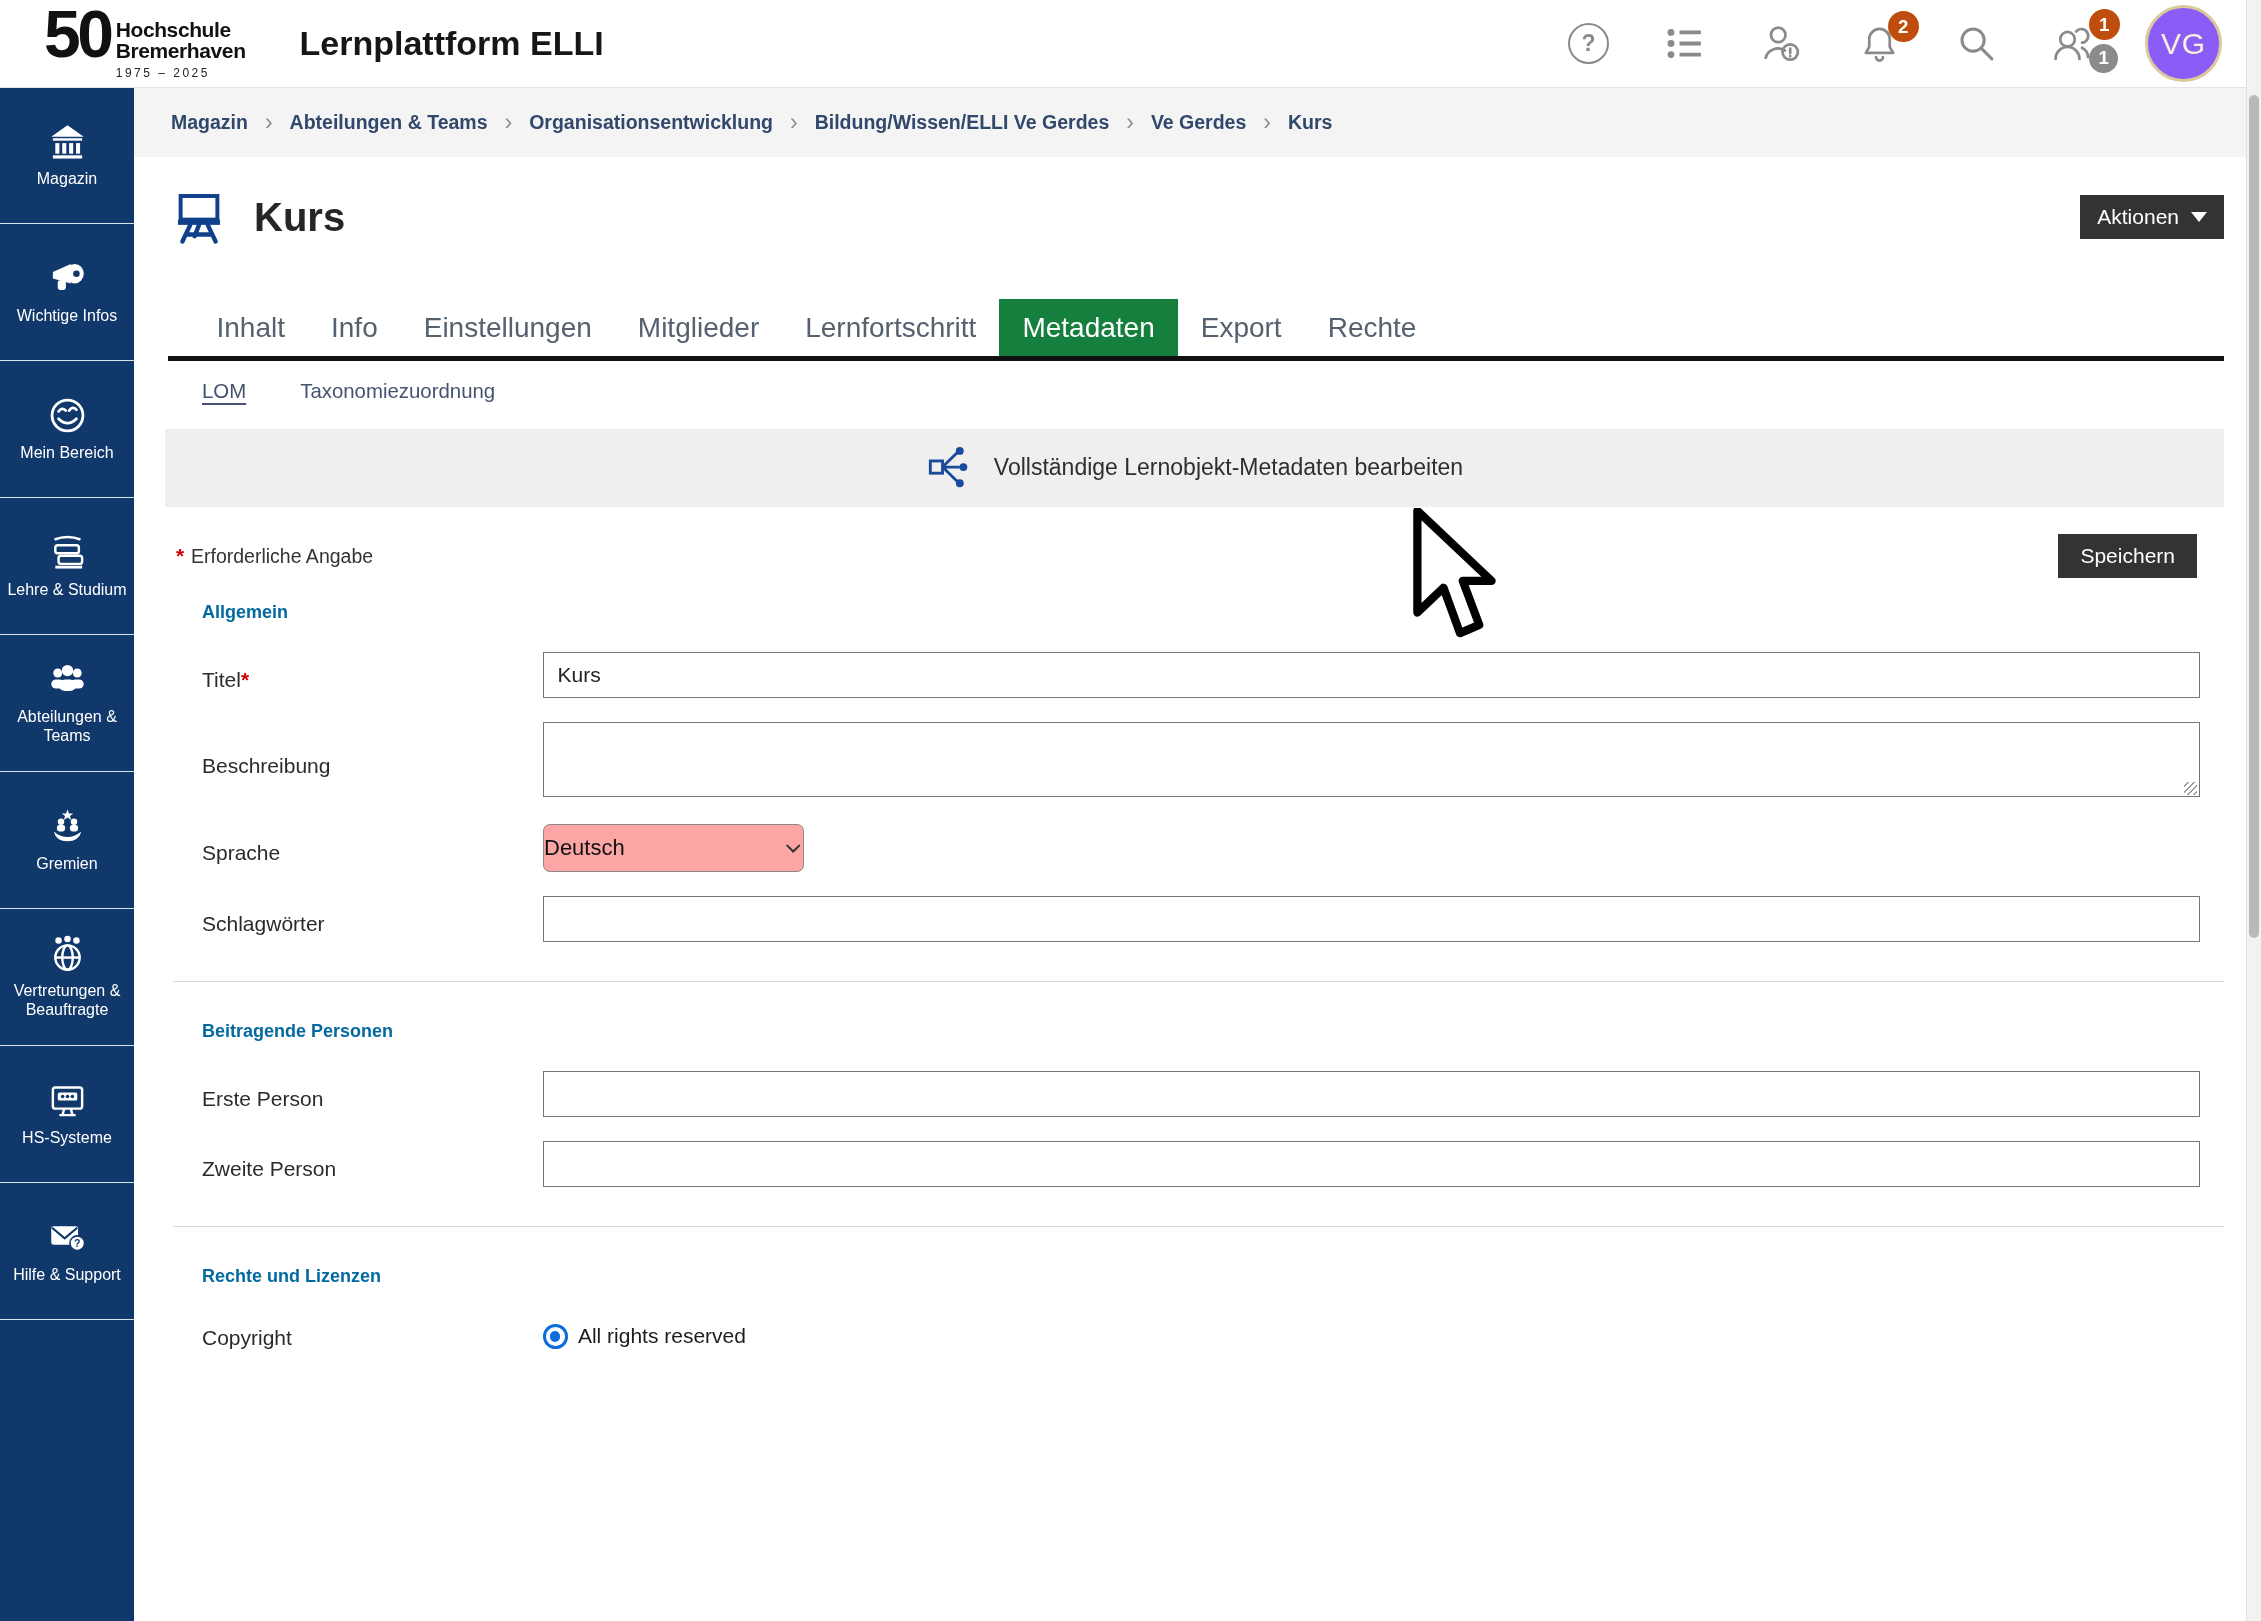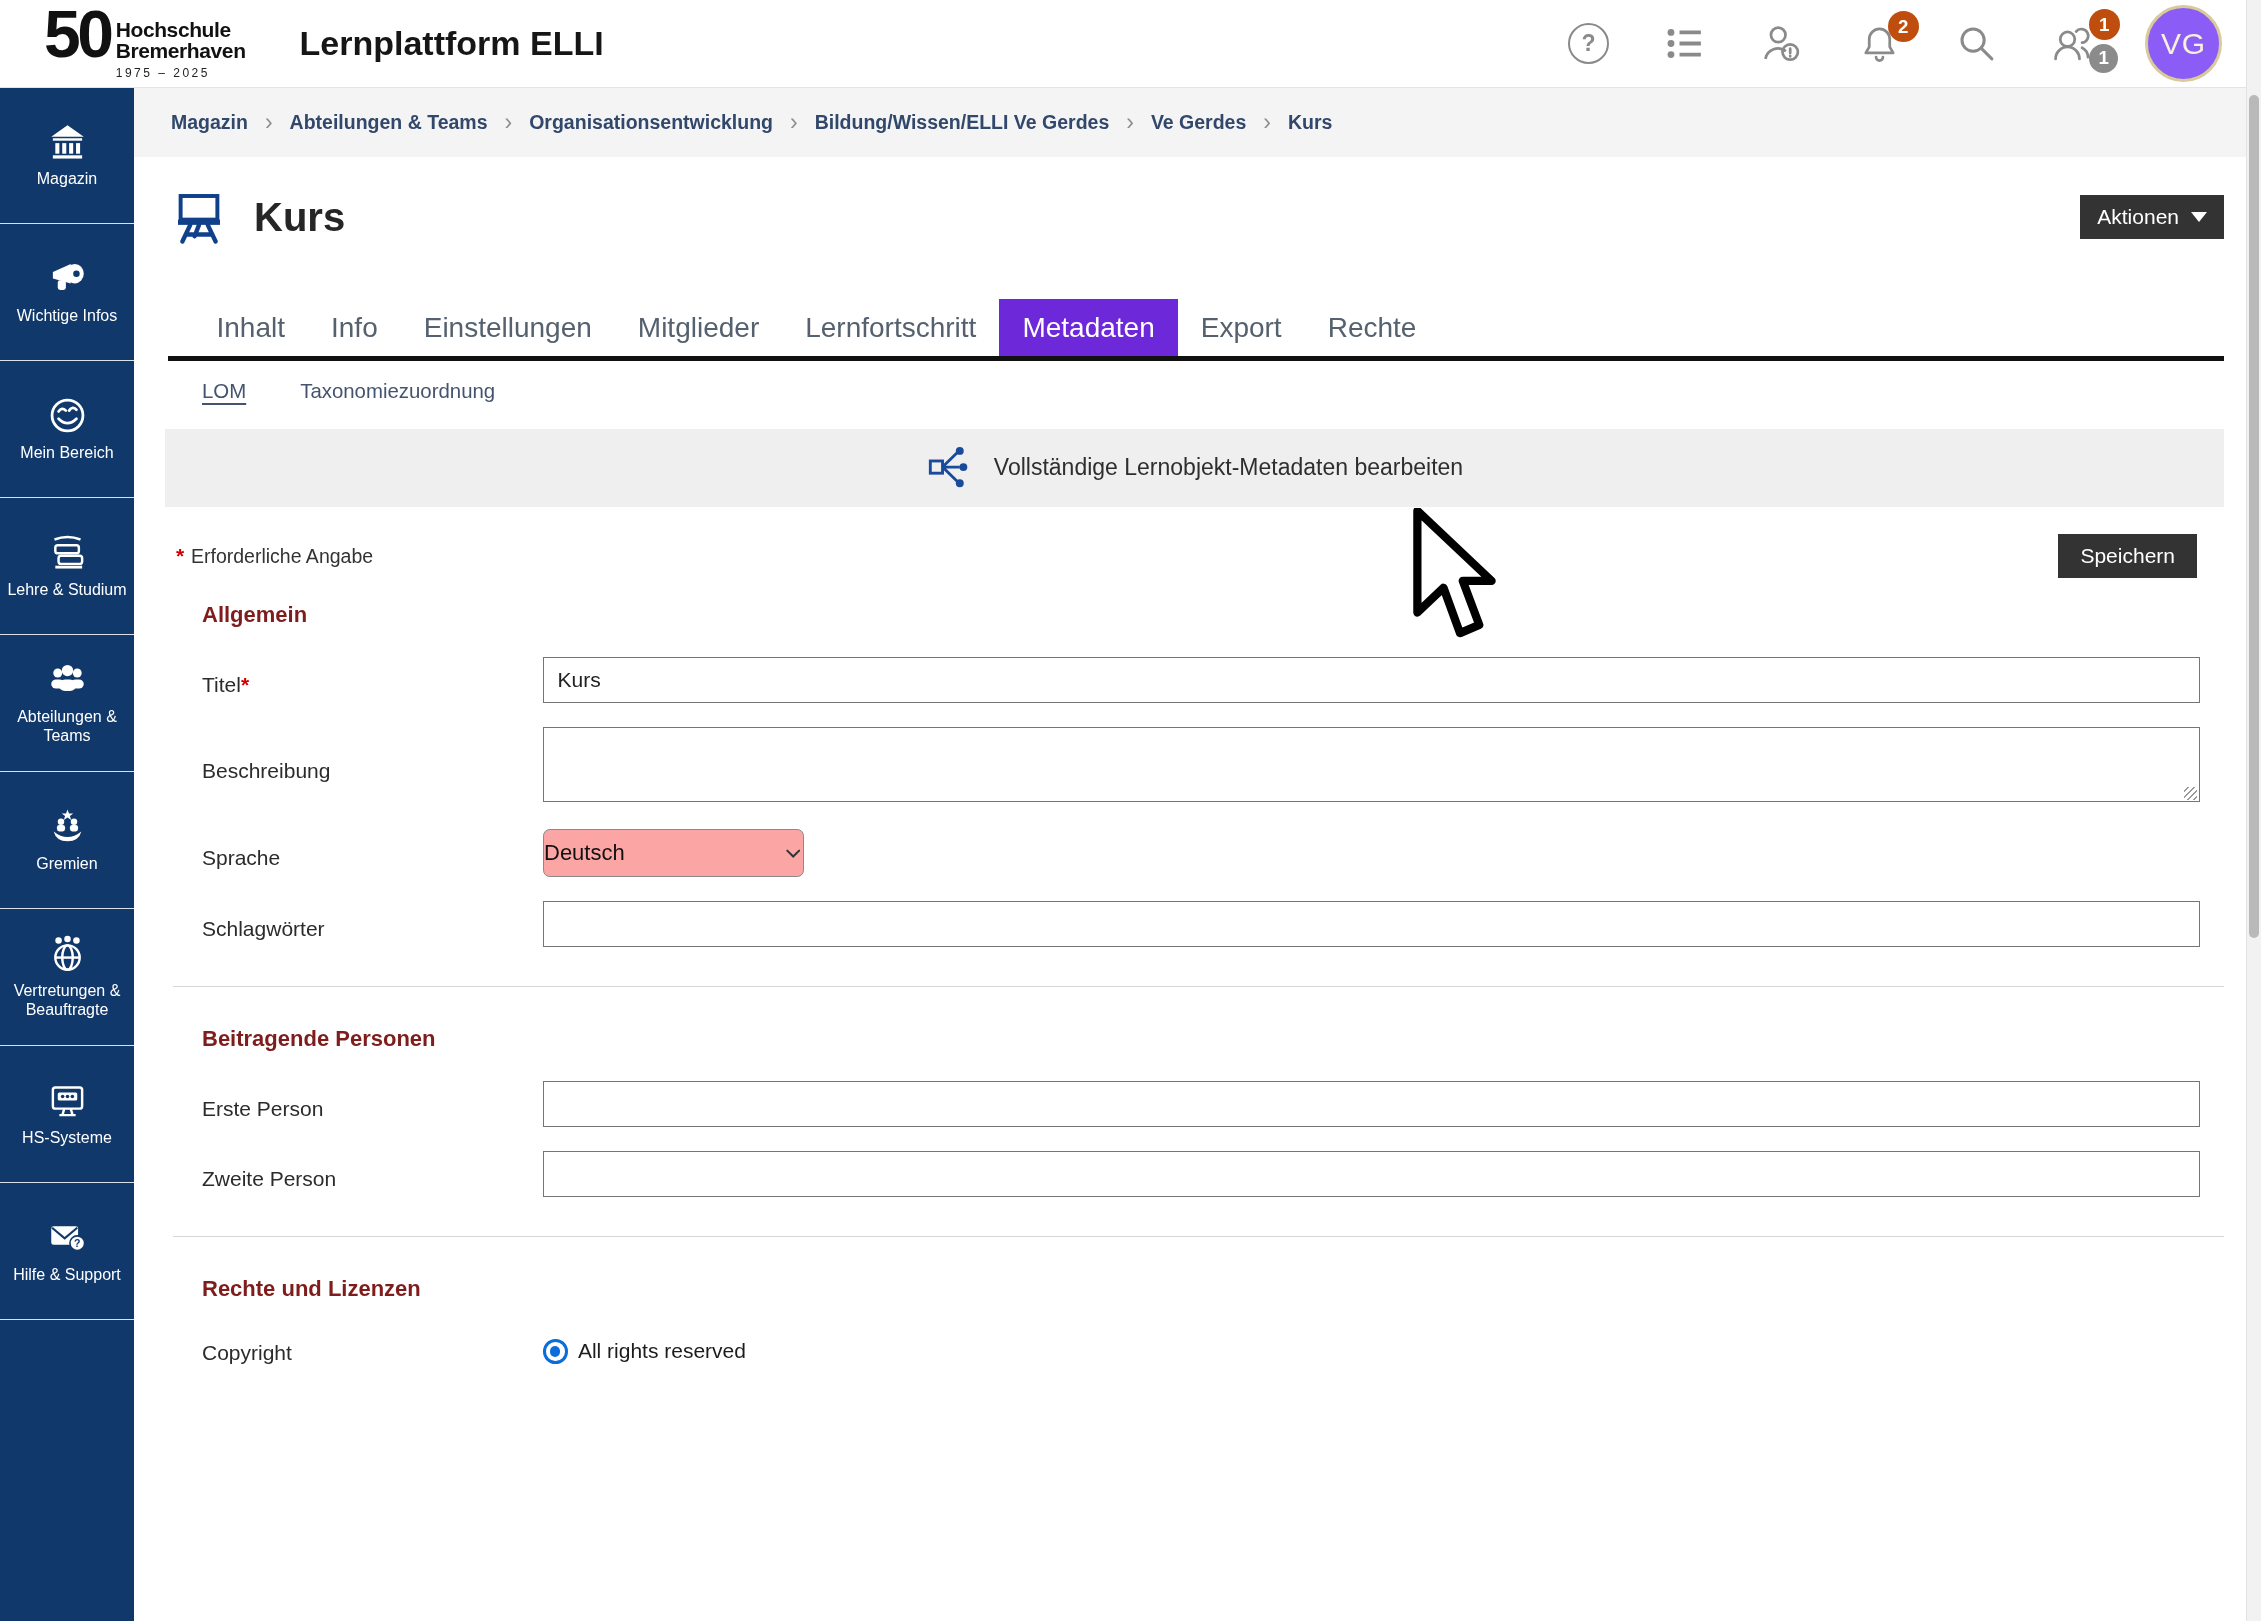--- a/index.html
+++ b/index.html
@@ -55,38 +55,38 @@
   .page-title{font-size:40px;font-weight:bold;color:#262626;margin-left:27px}
   .btn-dark{background:#333;color:#fff;border:none;font-size:21px;
             font-family:inherit;display:flex;align-items:center;gap:12px;cursor:pointer}
   .actions-btn{margin-left:auto;padding:10.2px 17px}
   .caret{width:0;height:0;border-left:8.5px solid transparent;border-right:8.5px solid transparent;
          border-top:10.2px solid #fff}
 
   .tabs{margin:53px 24px 0 34px;border-bottom:5.1px solid #111;display:flex;align-items:stretch;
         padding-left:25.5px}
   .tab{padding:12.7px 23px;font-size:28px;color:#55616e;cursor:pointer;white-space:nowrap}
-  .tab.active{background:#6d28d9;color:#fff}
+  .tab.active{background:#15803d;color:#fff}
 
   .subtabs{display:flex;gap:54px;padding:18.7px 0 0 68px;font-size:20.4px;color:#44546e}
   .subtab{cursor:pointer}
   .subtab.active{text-decoration:underline;text-underline-offset:5.1px}
 
   .banner{margin:25.5px 24px 0 31px;height:78px;background:#efefef;display:flex;
           align-items:center;justify-content:center;gap:22px;cursor:pointer}
   .banner svg{width:46px;height:48px}
   .banner-text{font-size:23px;color:#2e2e2e}
 
   .metarow{display:flex;align-items:center;margin:27px 51px 0 42px}
   .required-note{font-size:19.5px;color:#333}
   .req-star{color:#d00000;font-weight:bold;margin-right:6.8px;font-size:21px}
   .save-btn{margin-left:auto;padding:10.2px 22px}
 
   .form{padding:12px 48px 0 68px}
-  .section-h{font-size:22px;font-weight:bold;color:#7f1d1d;margin:12px 0 29px 0}
+  .section-h{font-size:18px;font-weight:bold;color:#0369a1;margin:12px 0 29px 0}
   .frow{display:flex;align-items:center;margin-bottom:24px}
   .flabel{width:341px;flex:0 0 341px;font-size:21px;color:#2b2b2b;padding-top:10.2px}
   .fstar{color:#d00000;font-weight:bold}
   .fcol{flex:1;min-width:0}
   .tinput{width:100%;box-sizing:border-box;height:46px;border:1.7px solid #757575;border-radius:0;
           font-size:21px;font-family:inherit;padding:0 13.6px;color:#222;background:#fff}
   .tarea-wrap{position:relative}
   .tarea{width:100%;box-sizing:border-box;height:75px;border:1.7px solid #757575;border-radius:0;
          font-size:21px;font-family:inherit;padding:6.8px 13.6px;resize:none;background:#fff}
   .gripper{position:absolute;right:3.4px;bottom:5.1px;width:12.7px;height:12.7px;

